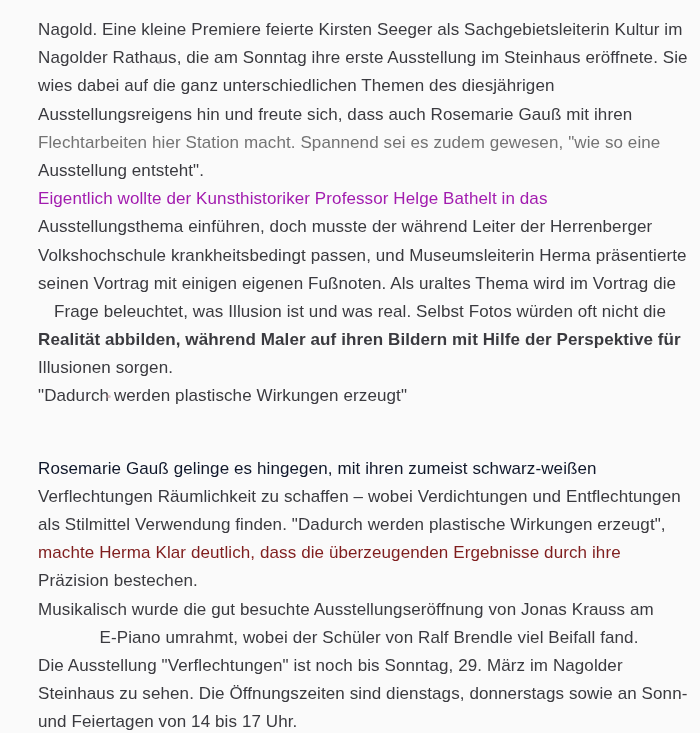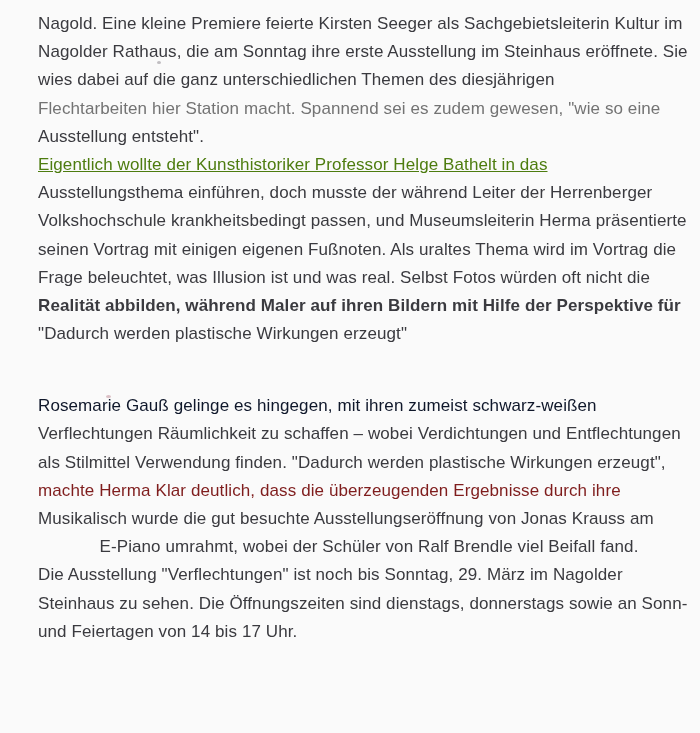--- a/index.html
+++ b/index.html
@@ -11,21 +11,21 @@
     width: 700px;
     height: 733px;
     overflow: hidden;
     background: #fafafa;
     font-family: "Liberation Sans", "DejaVu Sans", sans-serif;
   }
   .page {
     position: relative;
     width: 700px;
     height: 733px;
-    padding: 10px 0 0 38px;
+    padding: 16px 0 0 38px;
     box-sizing: border-box;
   }
   .ln {
     font-size: 17px;
     line-height: 28.2px;
     height: 28.2px;
     letter-spacing: 0.1px;
     color: #3a3a3f;
     white-space: nowrap;
     font-weight: 400;
@@ -52,33 +52,36 @@
     opacity: 0.6;
   }
 </style>
 </head>
 <body style="background: rgb(250, 250, 250);">
 
 <div class="page">
   <div class="ln" style="color: rgb(58, 58, 63);">Nagold. Eine kleine Premiere feierte Kirsten Seeger als Sachgebietsleiterin Kultur im</div>
   <div class="ln" style="color: rgb(58, 58, 63);">Nagolder Rathaus, die am Sonntag ihre erste Ausstellung im Steinhaus eröffnete. Sie</div>
   <div class="ln" style="color: rgb(58, 58, 63);">wies dabei auf die ganz unterschiedlichen Themen des diesjährigen</div>
+  <div class="ln" style="color: rgb(58, 58, 63);">Ausstellungsreigens hin und freute sich, dass auch Rosemarie Gauß mit ihren</div>
   <div class="ln" style="color: #737373;">Flechtarbeiten hier Station macht. Spannend sei es zudem gewesen, "wie so eine</div>
   <div class="ln" style="color: rgb(58, 58, 63);">Ausstellung entsteht".</div>
-  <div class="ln" style="color: #4d7c0f; text-decoration: underline;">Eigentlich wollte der Kunsthistoriker Professor Helge Bathelt in das</div>
+  <div class="ln" style="color: #a21caf;">Eigentlich wollte der Kunsthistoriker Professor Helge Bathelt in das</div>
   <div class="ln" style="color: rgb(58, 58, 63);">Ausstellungsthema einführen, doch musste der während Leiter der Herrenberger</div>
   <div class="ln" style="color: rgb(58, 58, 63);">Volkshochschule krankheitsbedingt passen, und Museumsleiterin Herma präsentierte</div>
   <div class="ln" style="color: rgb(58, 58, 63);">seinen Vortrag mit einigen eigenen Fußnoten. Als uraltes Thema wird im Vortrag die</div>
-  <div class="ln" style="color: rgb(58, 58, 63);">Frage beleuchtet, was Illusion ist und was real. Selbst Fotos würden oft nicht die</div>
+  <div class="ln" style="color: rgb(58, 58, 63); margin-left: 16px;">Frage beleuchtet, was Illusion ist und was real. Selbst Fotos würden oft nicht die</div>
   <div class="ln" style="color: rgb(58, 58, 63); font-weight: bold;">Realität abbilden, während Maler auf ihren Bildern mit Hilfe der Perspektive für</div>
+  <div class="ln" style="color: rgb(58, 58, 63);">Illusionen sorgen.</div>
   <div class="ln" style="color: rgb(58, 58, 63);">"Dadurch werden plastische Wirkungen erzeugt"</div>
   <div class="ln" style="color: #0f172a; margin-top: 44px;">Rosemarie Gauß gelinge es hingegen, mit ihren zumeist schwarz-weißen</div>
   <div class="ln" style="color: rgb(58, 58, 63);">Verflechtungen Räumlichkeit zu schaffen – wobei Verdichtungen und Entflechtungen</div>
   <div class="ln" style="color: rgb(58, 58, 63);">als Stilmittel Verwendung finden. "Dadurch werden plastische Wirkungen erzeugt",</div>
   <div class="ln" style="color: #7f1d1d;">machte Herma Klar deutlich, dass die überzeugenden Ergebnisse durch ihre</div>
+  <div class="ln" style="color: rgb(58, 58, 63);">Präzision bestechen.</div>
   <div class="ln" style="color: rgb(58, 58, 63);">Musikalisch wurde die gut besuchte Ausstellungseröffnung von Jonas Krauss am</div>
   <div class="ln" style="color: rgb(58, 58, 63); text-align: center;">E-Piano umrahmt, wobei der Schüler von Ralf Brendle viel Beifall fand.</div>
   <div class="ln" style="color: rgb(58, 58, 63);">Die Ausstellung "Verflechtungen" ist noch bis Sonntag, 29. März im Nagolder</div>
   <div class="ln" style="color: rgb(58, 58, 63);">Steinhaus zu sehen. Die Öffnungszeiten sind dienstags, donnerstags sowie an Sonn-</div>
   <div class="ln" style="color: rgb(58, 58, 63);">und Feiertagen von 14 bis 17 Uhr.</div>
   <span class="speck speck-1"></span>
   <span class="speck speck-2"></span>
 </div>
 
 </body></html>

